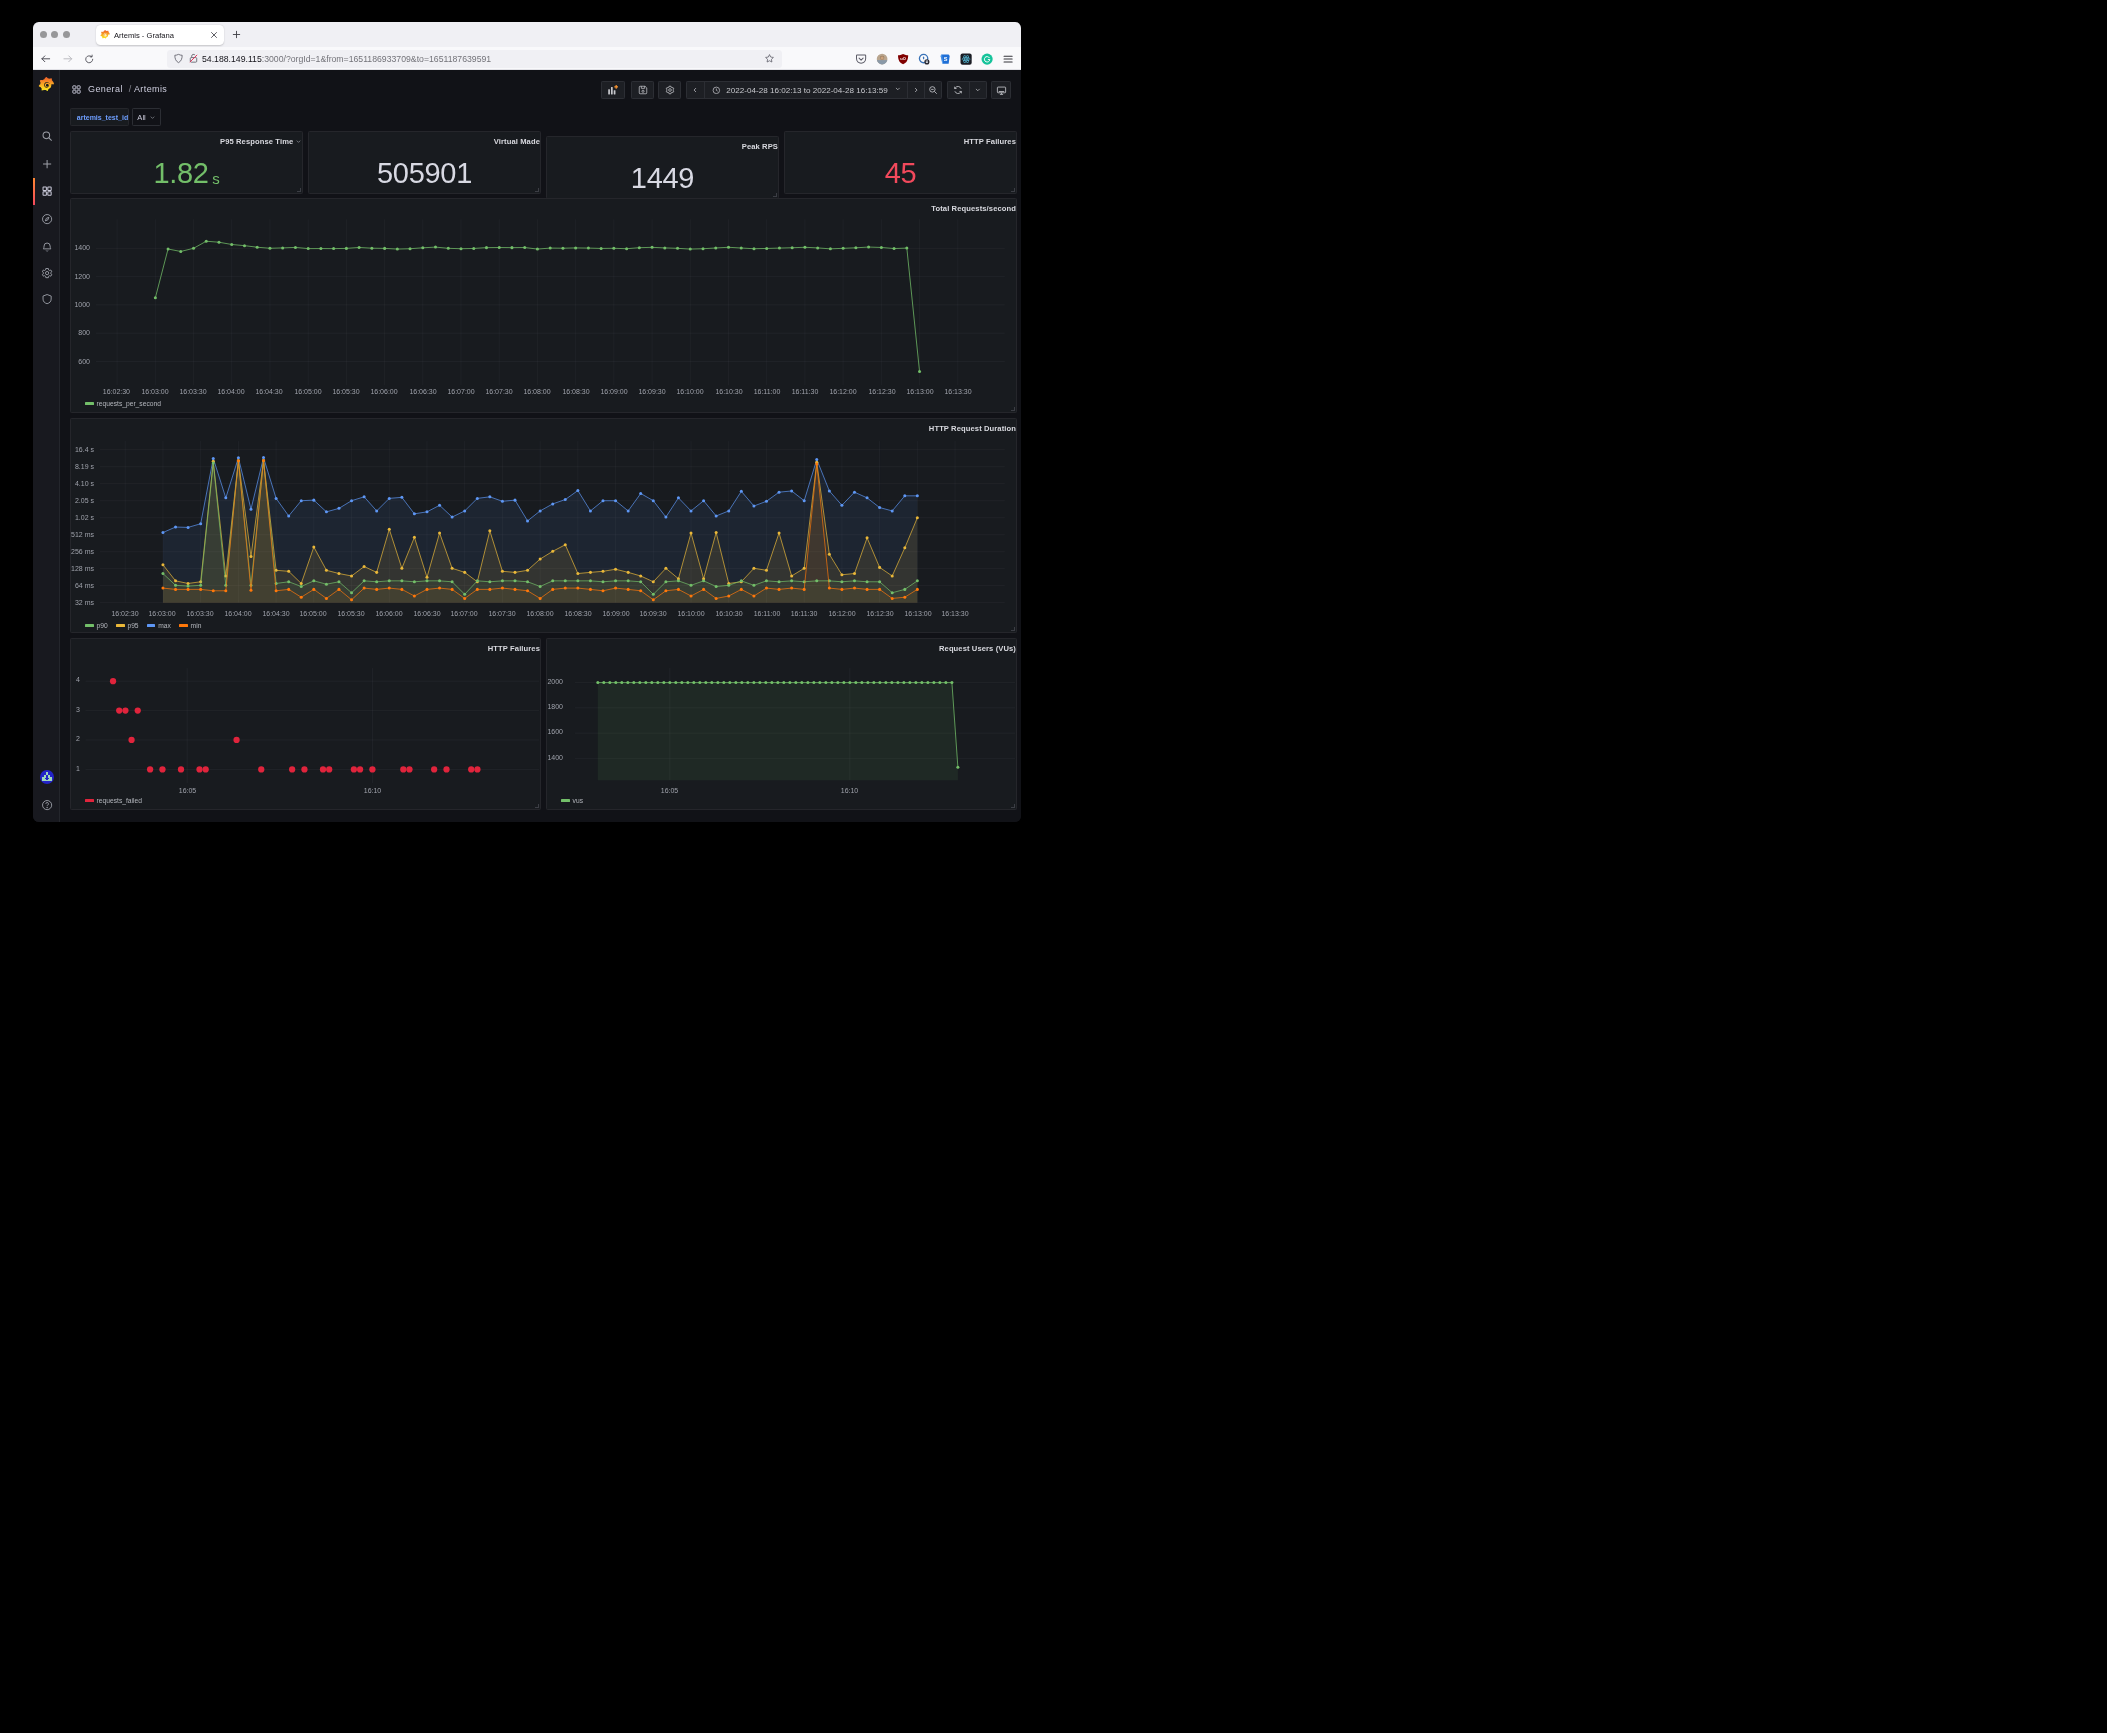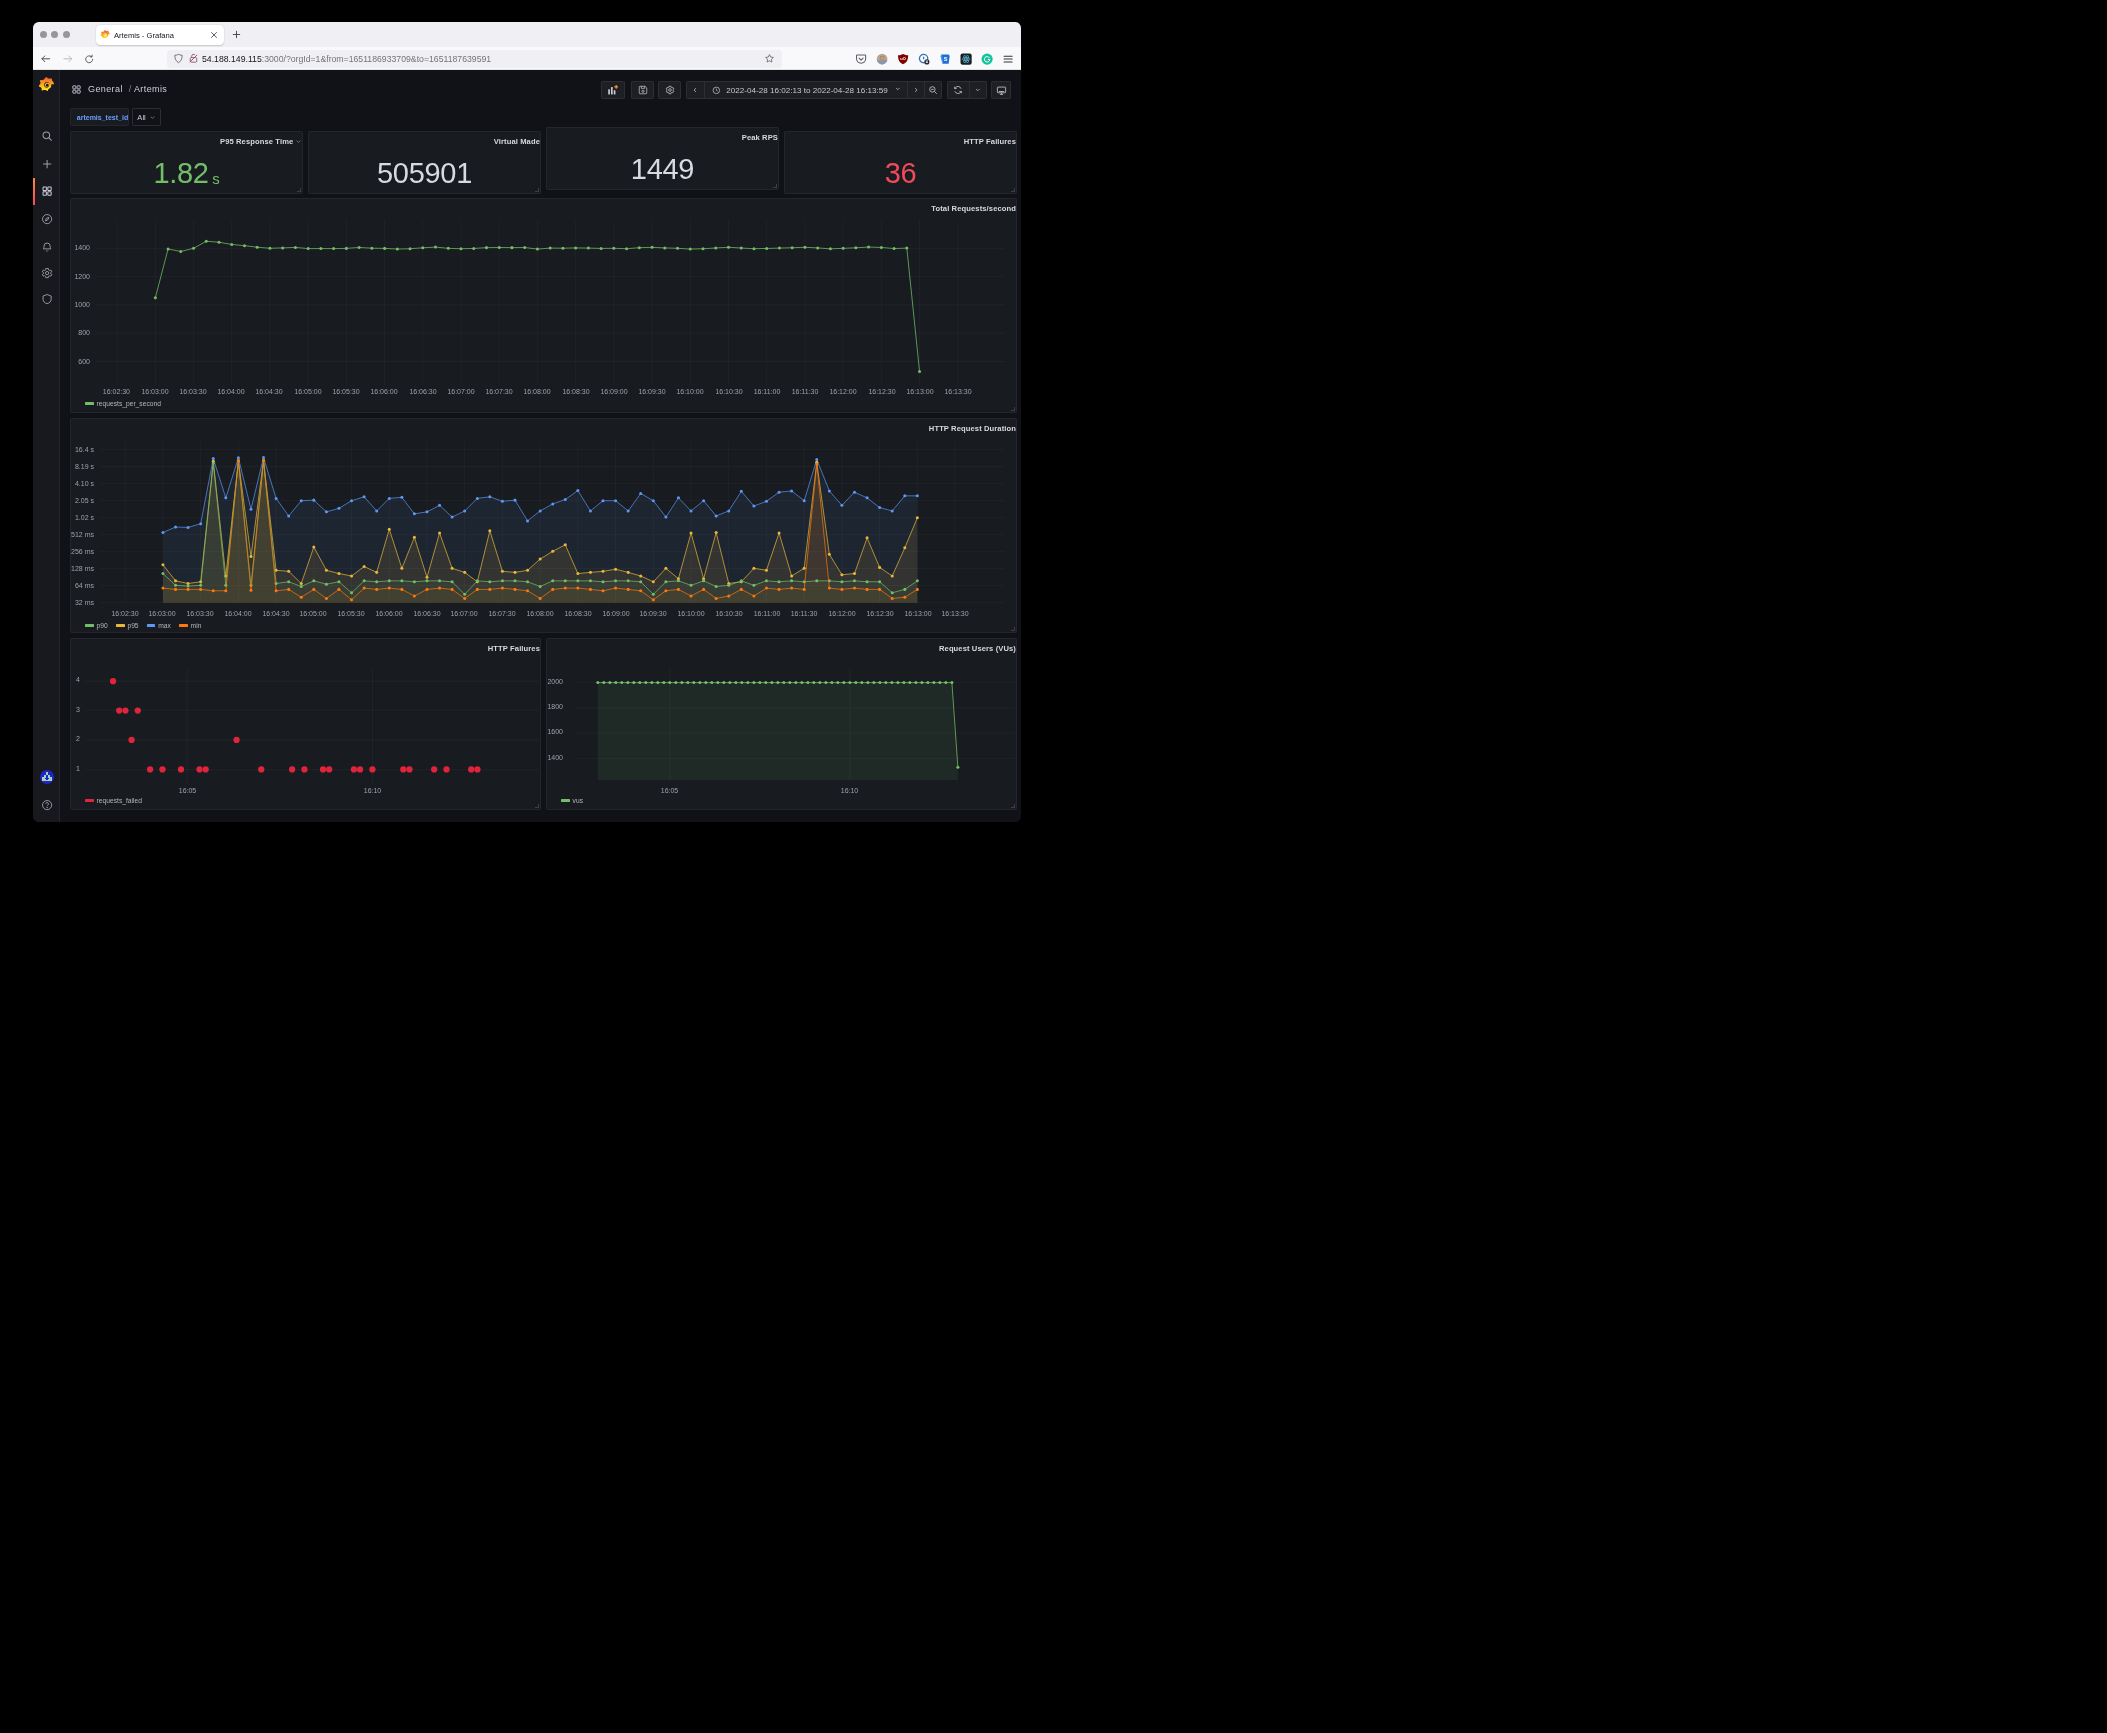--- a/index.html
+++ b/index.html
@@ -299,31 +299,31 @@
           </div>
   <div class="rsz"></div>
 </div>
       <div class="panel" style="left:308px;top:132px;width:233px;height:63px">
   <div class="ptitle">Virtual Made</div>
   <div class="statv">
             <span style="color:#d8d9e3;font-size:29px;letter-spacing:-0.3px">505901</span>
           </div>
   <div class="rsz"></div>
 </div>
-      <div class="panel" style="left:546px;top:128px;width:233px;height:63px">
+      <div class="panel" style="left:546px;top:137px;width:233px;height:63px">
   <div class="ptitle">Peak RPS</div>
   <div class="statv">
             <span style="color:#d8d9e3;font-size:29px;letter-spacing:-0.3px">1449</span>
           </div>
   <div class="rsz"></div>
 </div>
       <div class="panel" style="left:784px;top:132px;width:233px;height:63px">
   <div class="ptitle">HTTP Failures</div>
   <div class="statv">
-            <span style="color:#f2495c;font-size:29px;letter-spacing:-0.3px">36</span>
+            <span style="color:#f2495c;font-size:29px;letter-spacing:-0.3px">45</span>
           </div>
   <div class="rsz"></div>
 </div>
 
       <div class="panel" style="left:70px;top:199px;width:947px;height:215px">
         <div class="ptitle">Total Requests/second</div>
         <svg width="947" height="215" viewBox="0 0 1630 370.5" style="position:absolute;left:0;top:0">
             <line x1="42" x2="1608" y1="85.0" y2="85.0" stroke="rgba(204,204,220,0.09)" stroke-width="1"></line>
             <line x1="42" x2="1608" y1="133.8" y2="133.8" stroke="rgba(204,204,220,0.09)" stroke-width="1"></line>
             <line x1="42" x2="1608" y1="182.5" y2="182.5" stroke="rgba(204,204,220,0.09)" stroke-width="1"></line>

